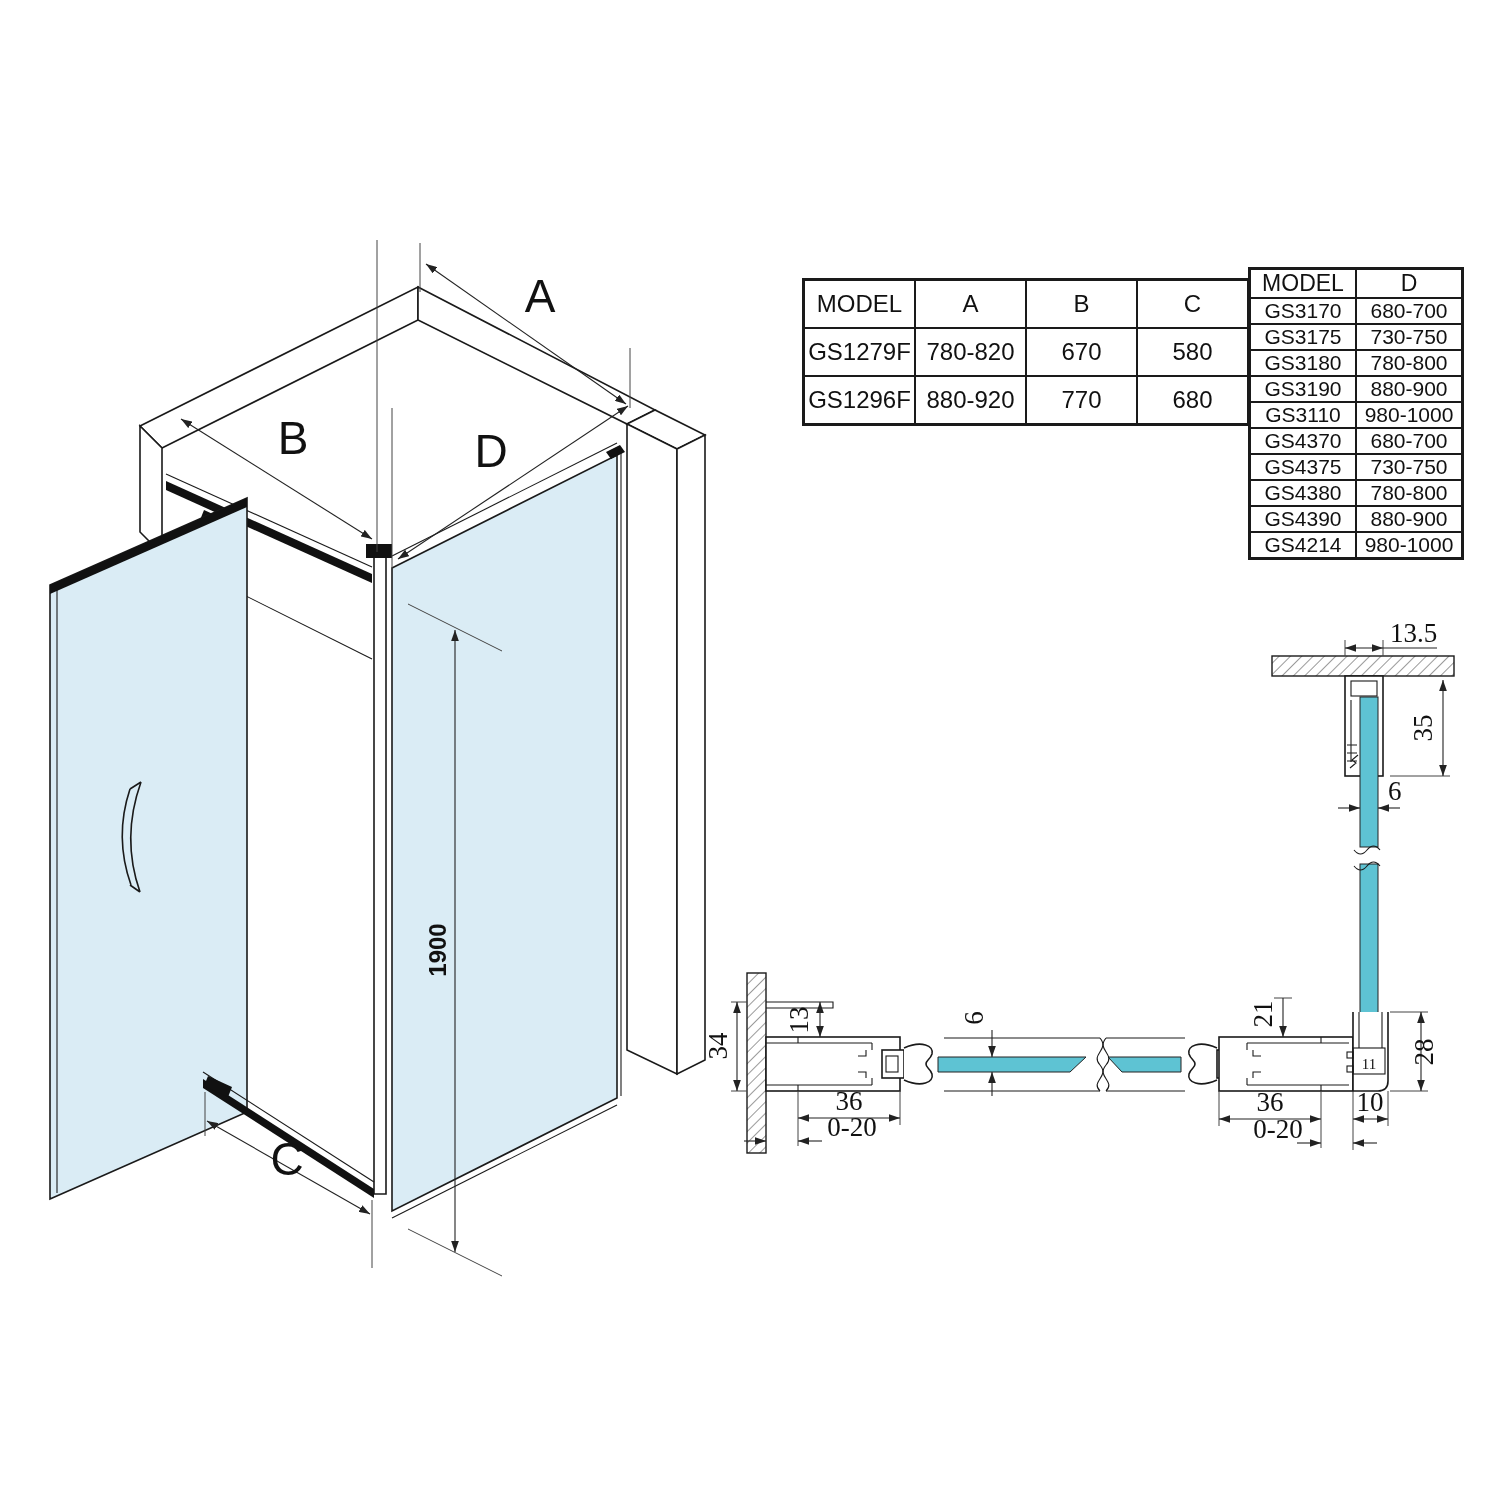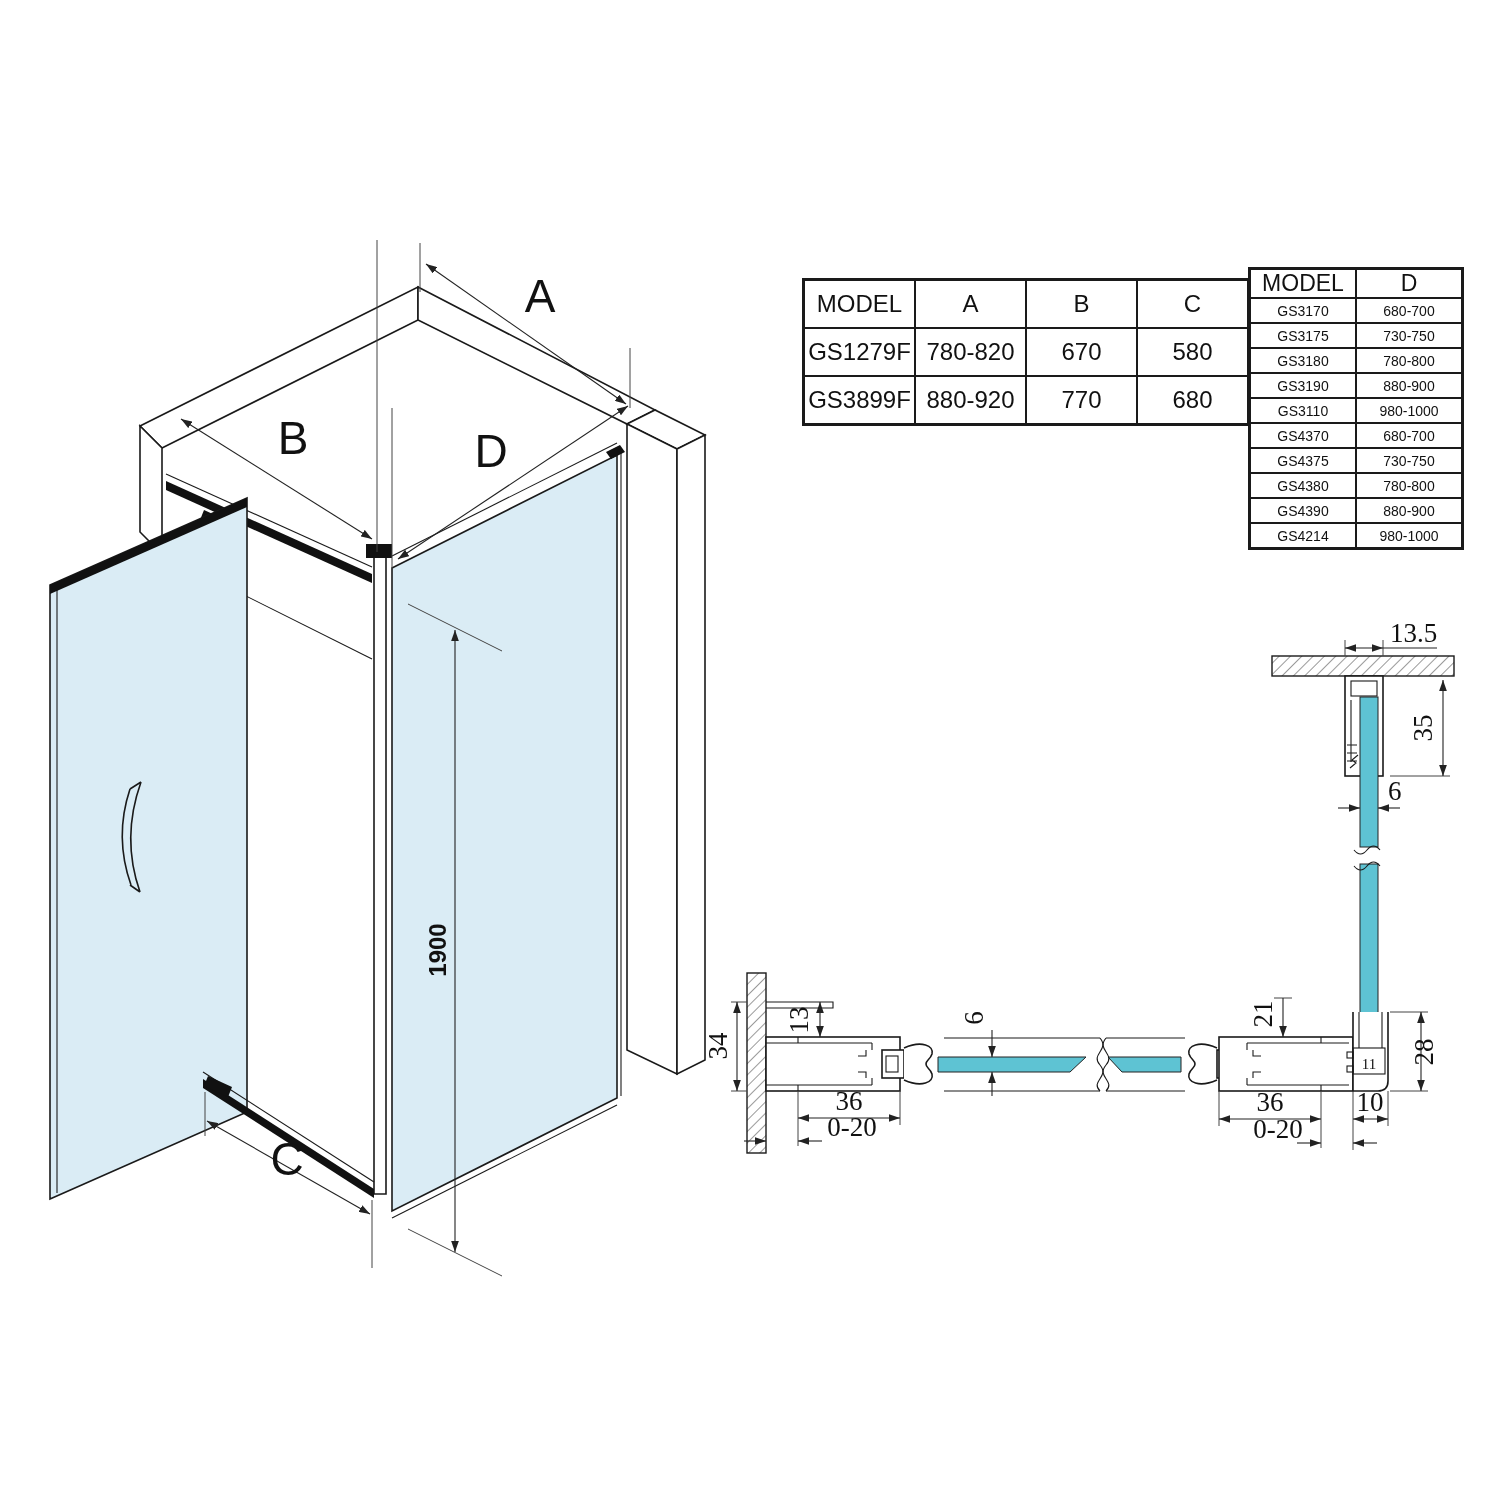--- a/index.html
+++ b/index.html
@@ -22,21 +22,21 @@
   .lbl{font-family:"Liberation Sans",sans-serif;font-size:46px;fill:#111}
   .hdim{font-family:"Liberation Sans",sans-serif;font-size:24px;font-weight:bold;fill:#111}
   
   .tbl1{position:absolute;left:802px;top:278px}
   .tbl1 table{border-collapse:collapse;border:3px solid #1a1a1a;table-layout:fixed}
   .tbl1 td{border:2px solid #1a1a1a;width:105px;height:46px;text-align:center;
            font-size:24px;color:#111;padding:0 2px;}
   .tbl2{position:absolute;left:1248px;top:267px}
   .tbl2 table{border-collapse:collapse;border:3px solid #1a1a1a;table-layout:fixed}
   .tbl2 td{border:2px solid #1a1a1a;width:100px;height:23px;text-align:center;
-           font-size:14px;color:#111;padding:0 2px;}
+           font-size:21px;color:#111;padding:0 2px;}
   .tbl2 tr.h td{height:24px;font-size:23px}
 </style>
 </head>
 <body>
 
 <div class="canvas">
 
 <svg width="1500" height="1500" viewBox="0 0 1500 1500">
   <defs>
     <marker id="arr" viewBox="0 0 10 7" refX="10" refY="3.5" markerWidth="10" markerHeight="7" orient="auto-start-reverse">
@@ -218,21 +218,21 @@
       <td>B</td>
       <td>C</td>
     </tr>
     <tr>
       <td>GS1279F</td>
       <td>780-820</td>
       <td>670</td>
       <td>580</td>
     </tr>
     <tr>
-      <td>GS3899F</td>
+      <td>GS1296F</td>
       <td>880-920</td>
       <td>770</td>
       <td>680</td>
     </tr>
   </tbody>
       </table>
 </div>
 
 <div class="tbl2">
   <table>

